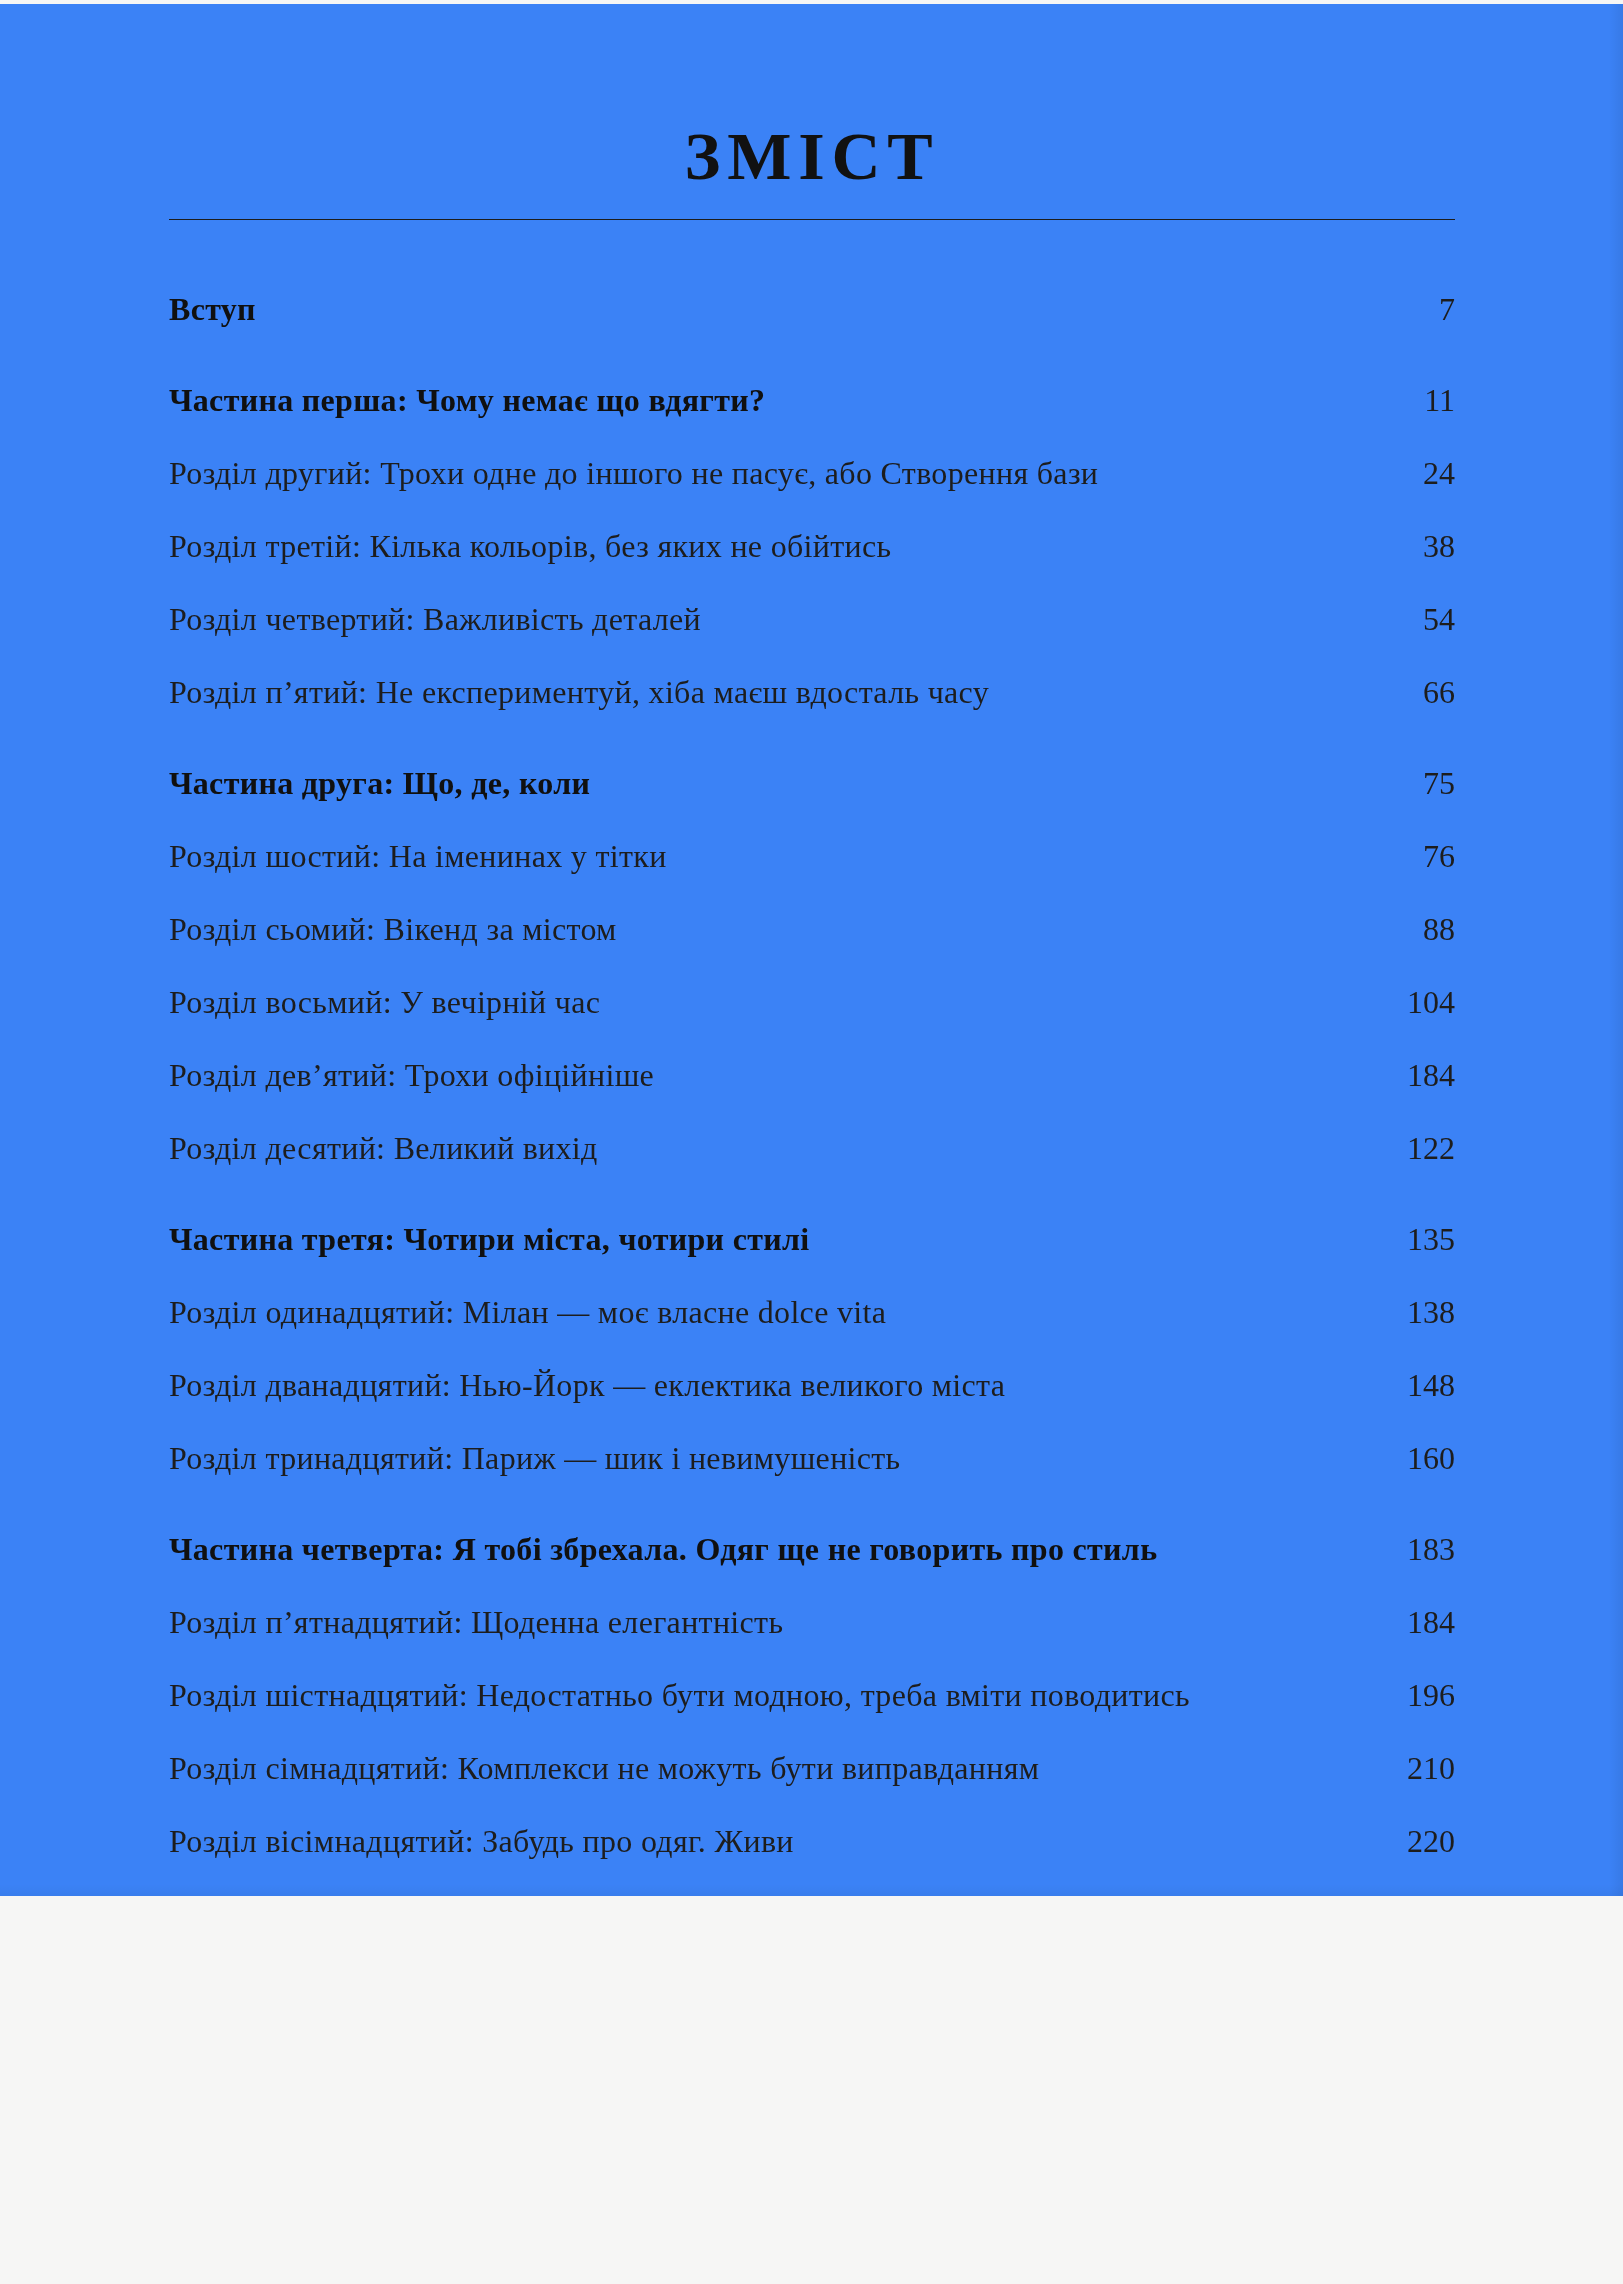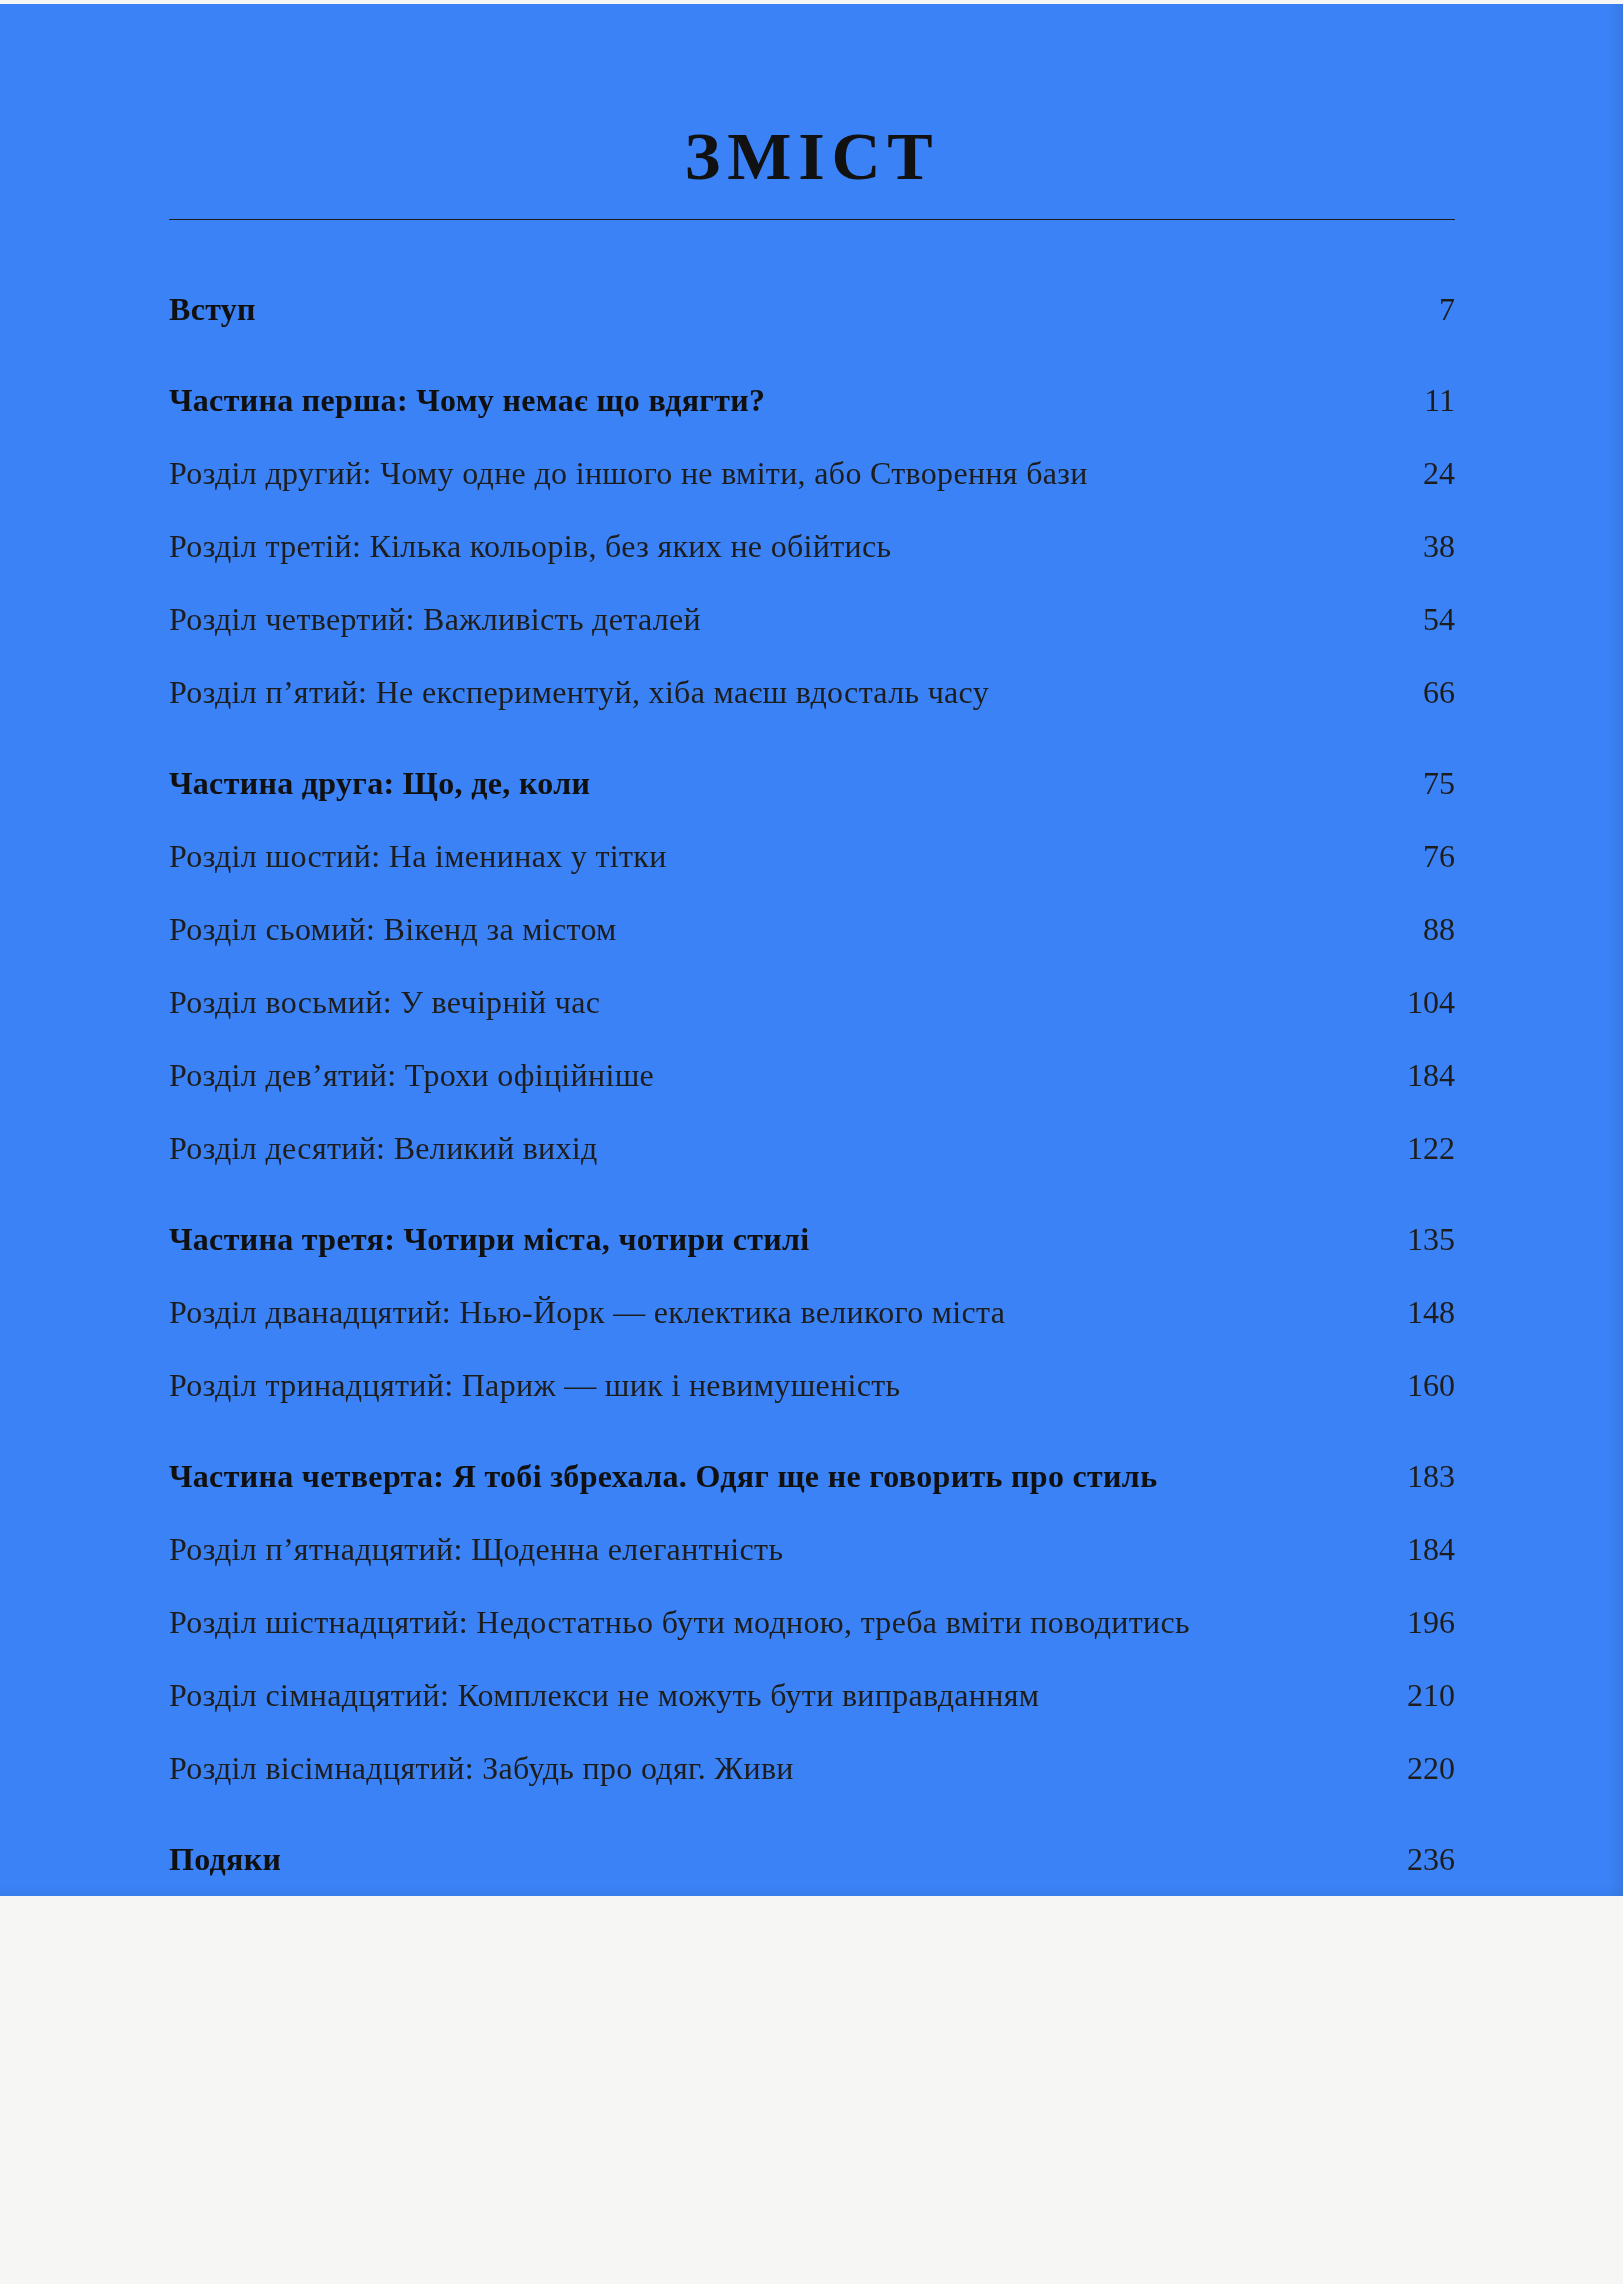--- a/index.html
+++ b/index.html
@@ -101,21 +101,21 @@
   <nav class="toc-list">
       <div class="row part">
         <span class="label">Вступ</span>
         <span class="pagenum">7</span>
       </div>
       <div class="row part">
         <span class="label">Частина перша: Чому немає що вдягти?</span>
         <span class="pagenum">11</span>
       </div>
       <div class="row chapter">
-        <span class="label">Розділ другий: Чому одне до іншого не вміти, або Створення бази</span>
+        <span class="label">Розділ другий: Трохи одне до іншого не пасує, або Створення бази</span>
         <span class="pagenum">24</span>
       </div>
       <div class="row chapter">
         <span class="label">Розділ третій: Кілька кольорів, без яких не обійтись</span>
         <span class="pagenum">38</span>
       </div>
       <div class="row chapter">
         <span class="label">Розділ четвертий: Важливість деталей</span>
         <span class="pagenum">54</span>
       </div>
@@ -145,20 +145,24 @@
       </div>
       <div class="row chapter">
         <span class="label">Розділ десятий: Великий вихід</span>
         <span class="pagenum">122</span>
       </div>
       <div class="row part">
         <span class="label">Частина третя: Чотири міста, чотири стилі</span>
         <span class="pagenum">135</span>
       </div>
       <div class="row chapter">
+        <span class="label">Розділ одинадцятий: Мілан — моє власне dolce vita</span>
+        <span class="pagenum">138</span>
+      </div>
+      <div class="row chapter">
         <span class="label">Розділ дванадцятий: Нью-Йорк — еклектика великого міста</span>
         <span class="pagenum">148</span>
       </div>
       <div class="row chapter">
         <span class="label">Розділ тринадцятий: Париж — шик і невимушеність</span>
         <span class="pagenum">160</span>
       </div>
       <div class="row part">
         <span class="label">Частина четверта: Я тобі збрехала. Одяг ще не говорить про стиль</span>
         <span class="pagenum">183</span>

